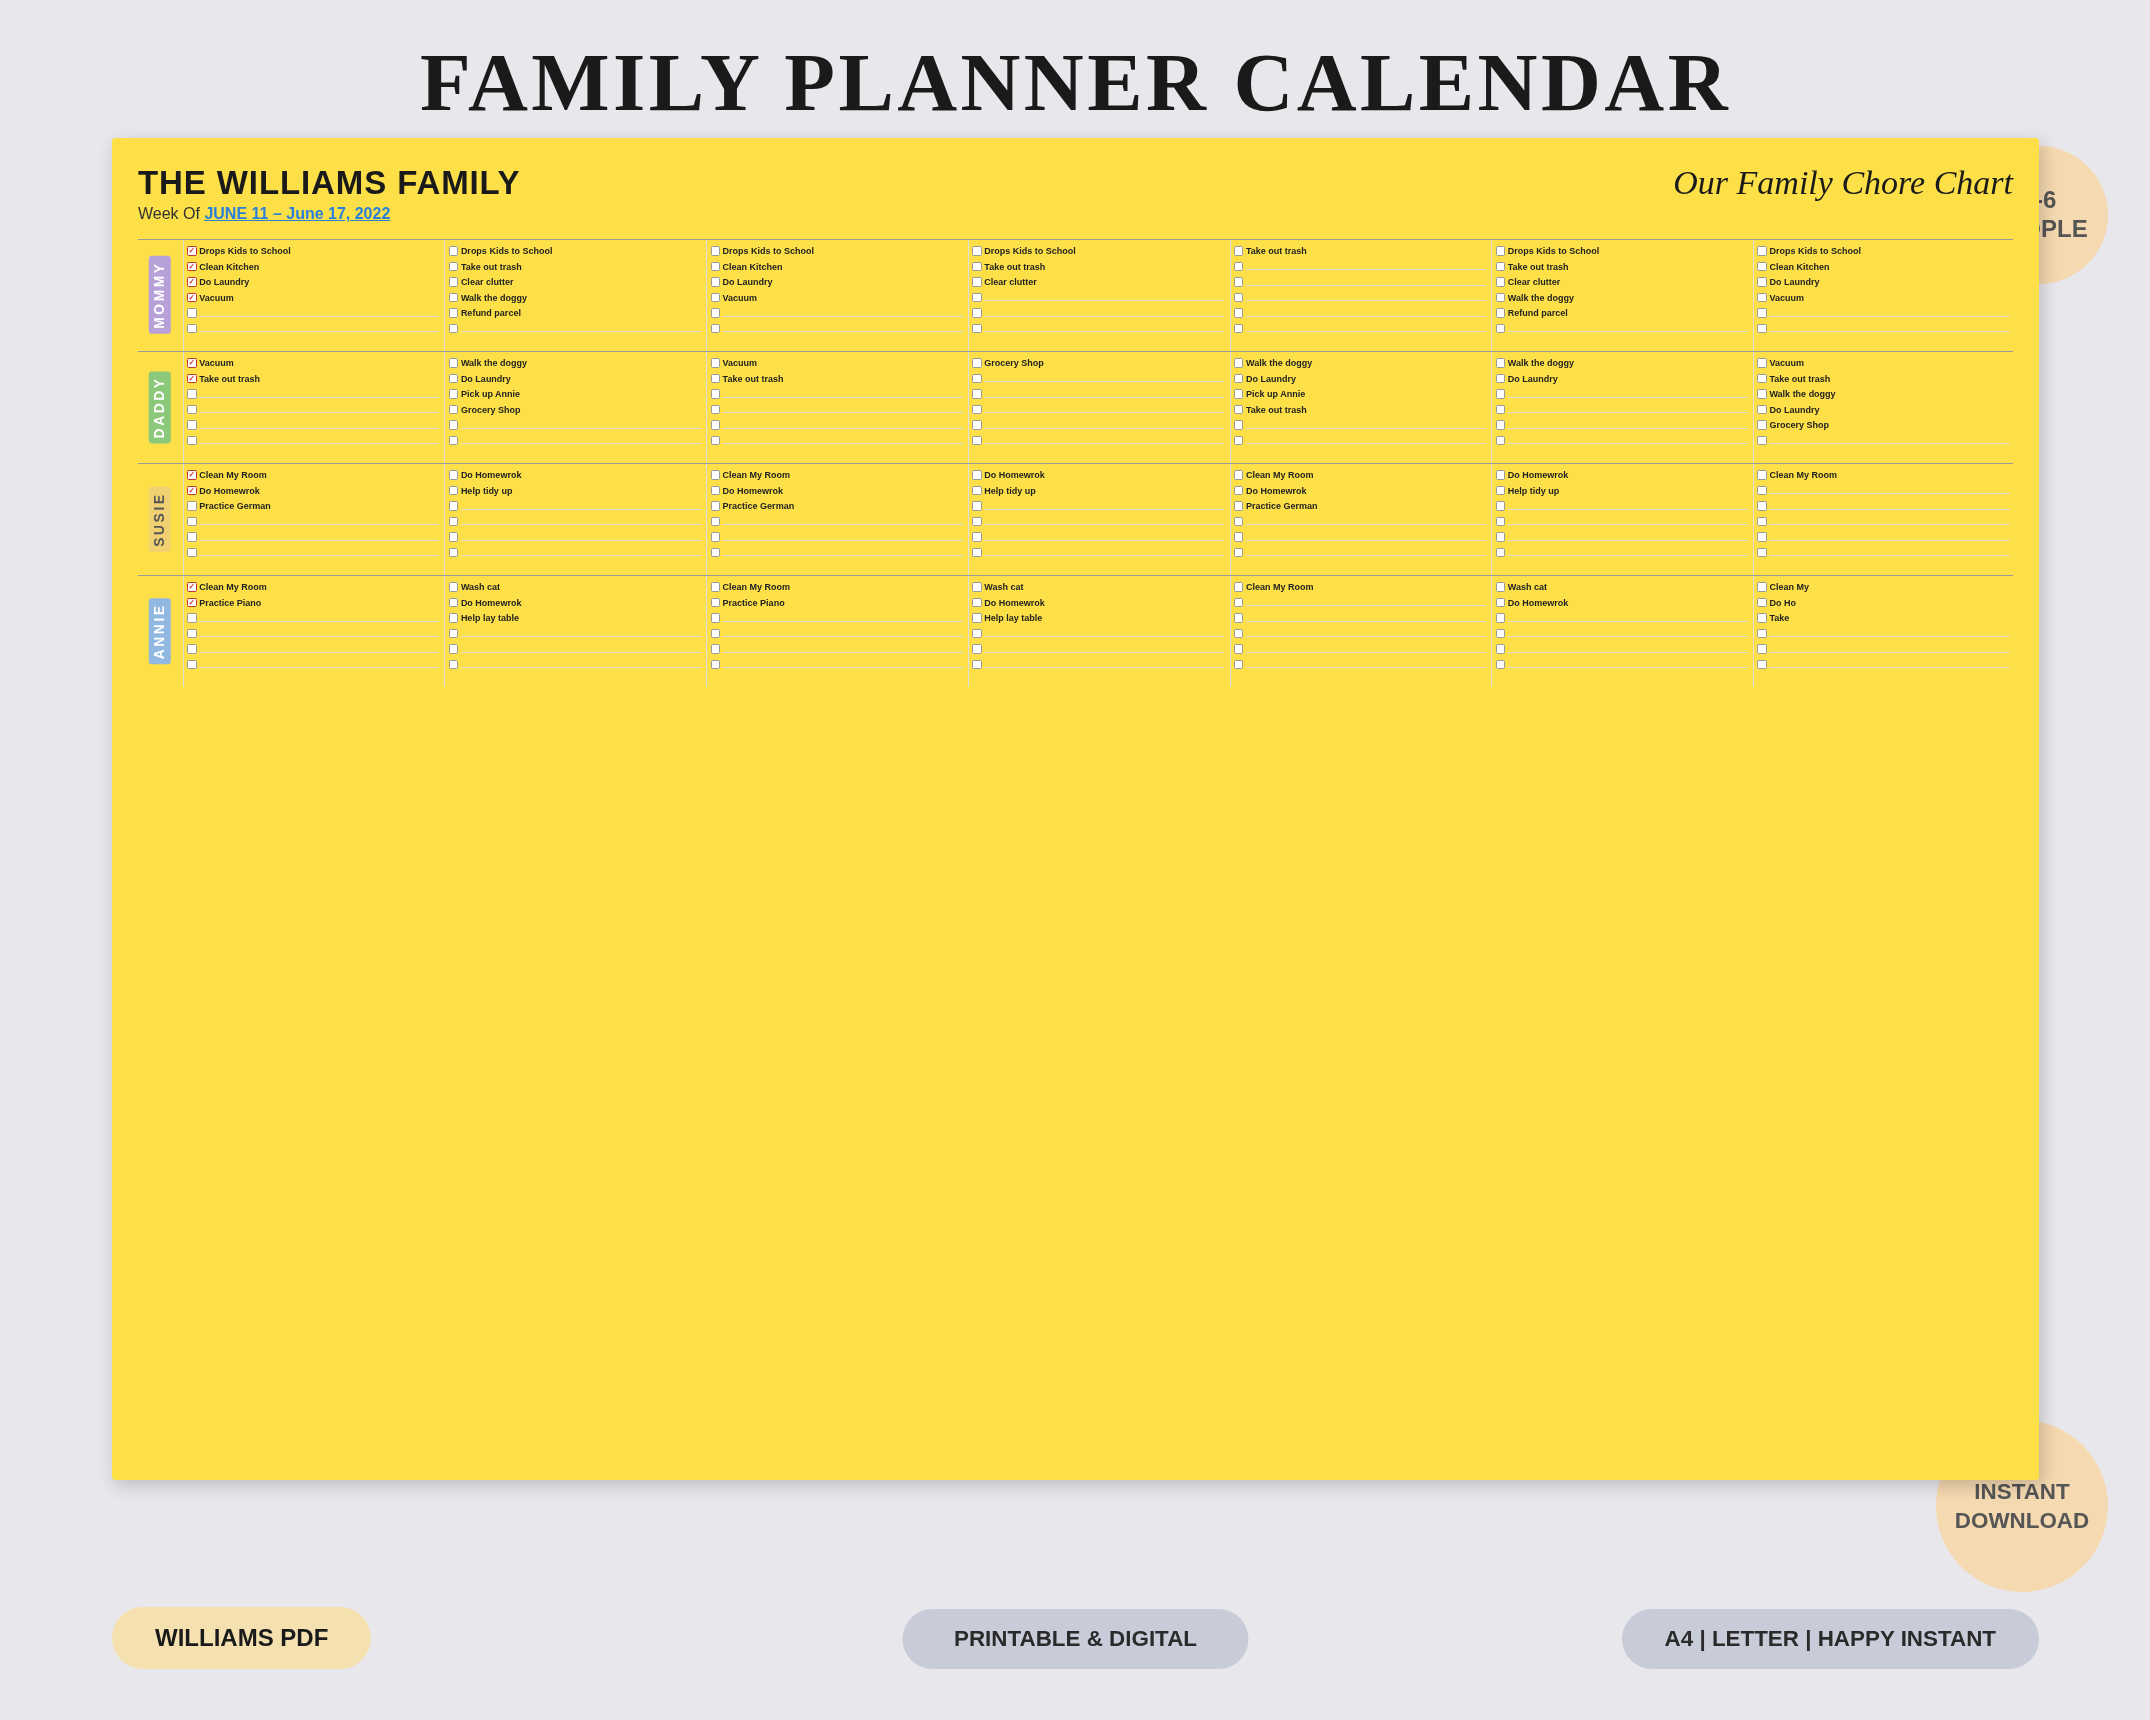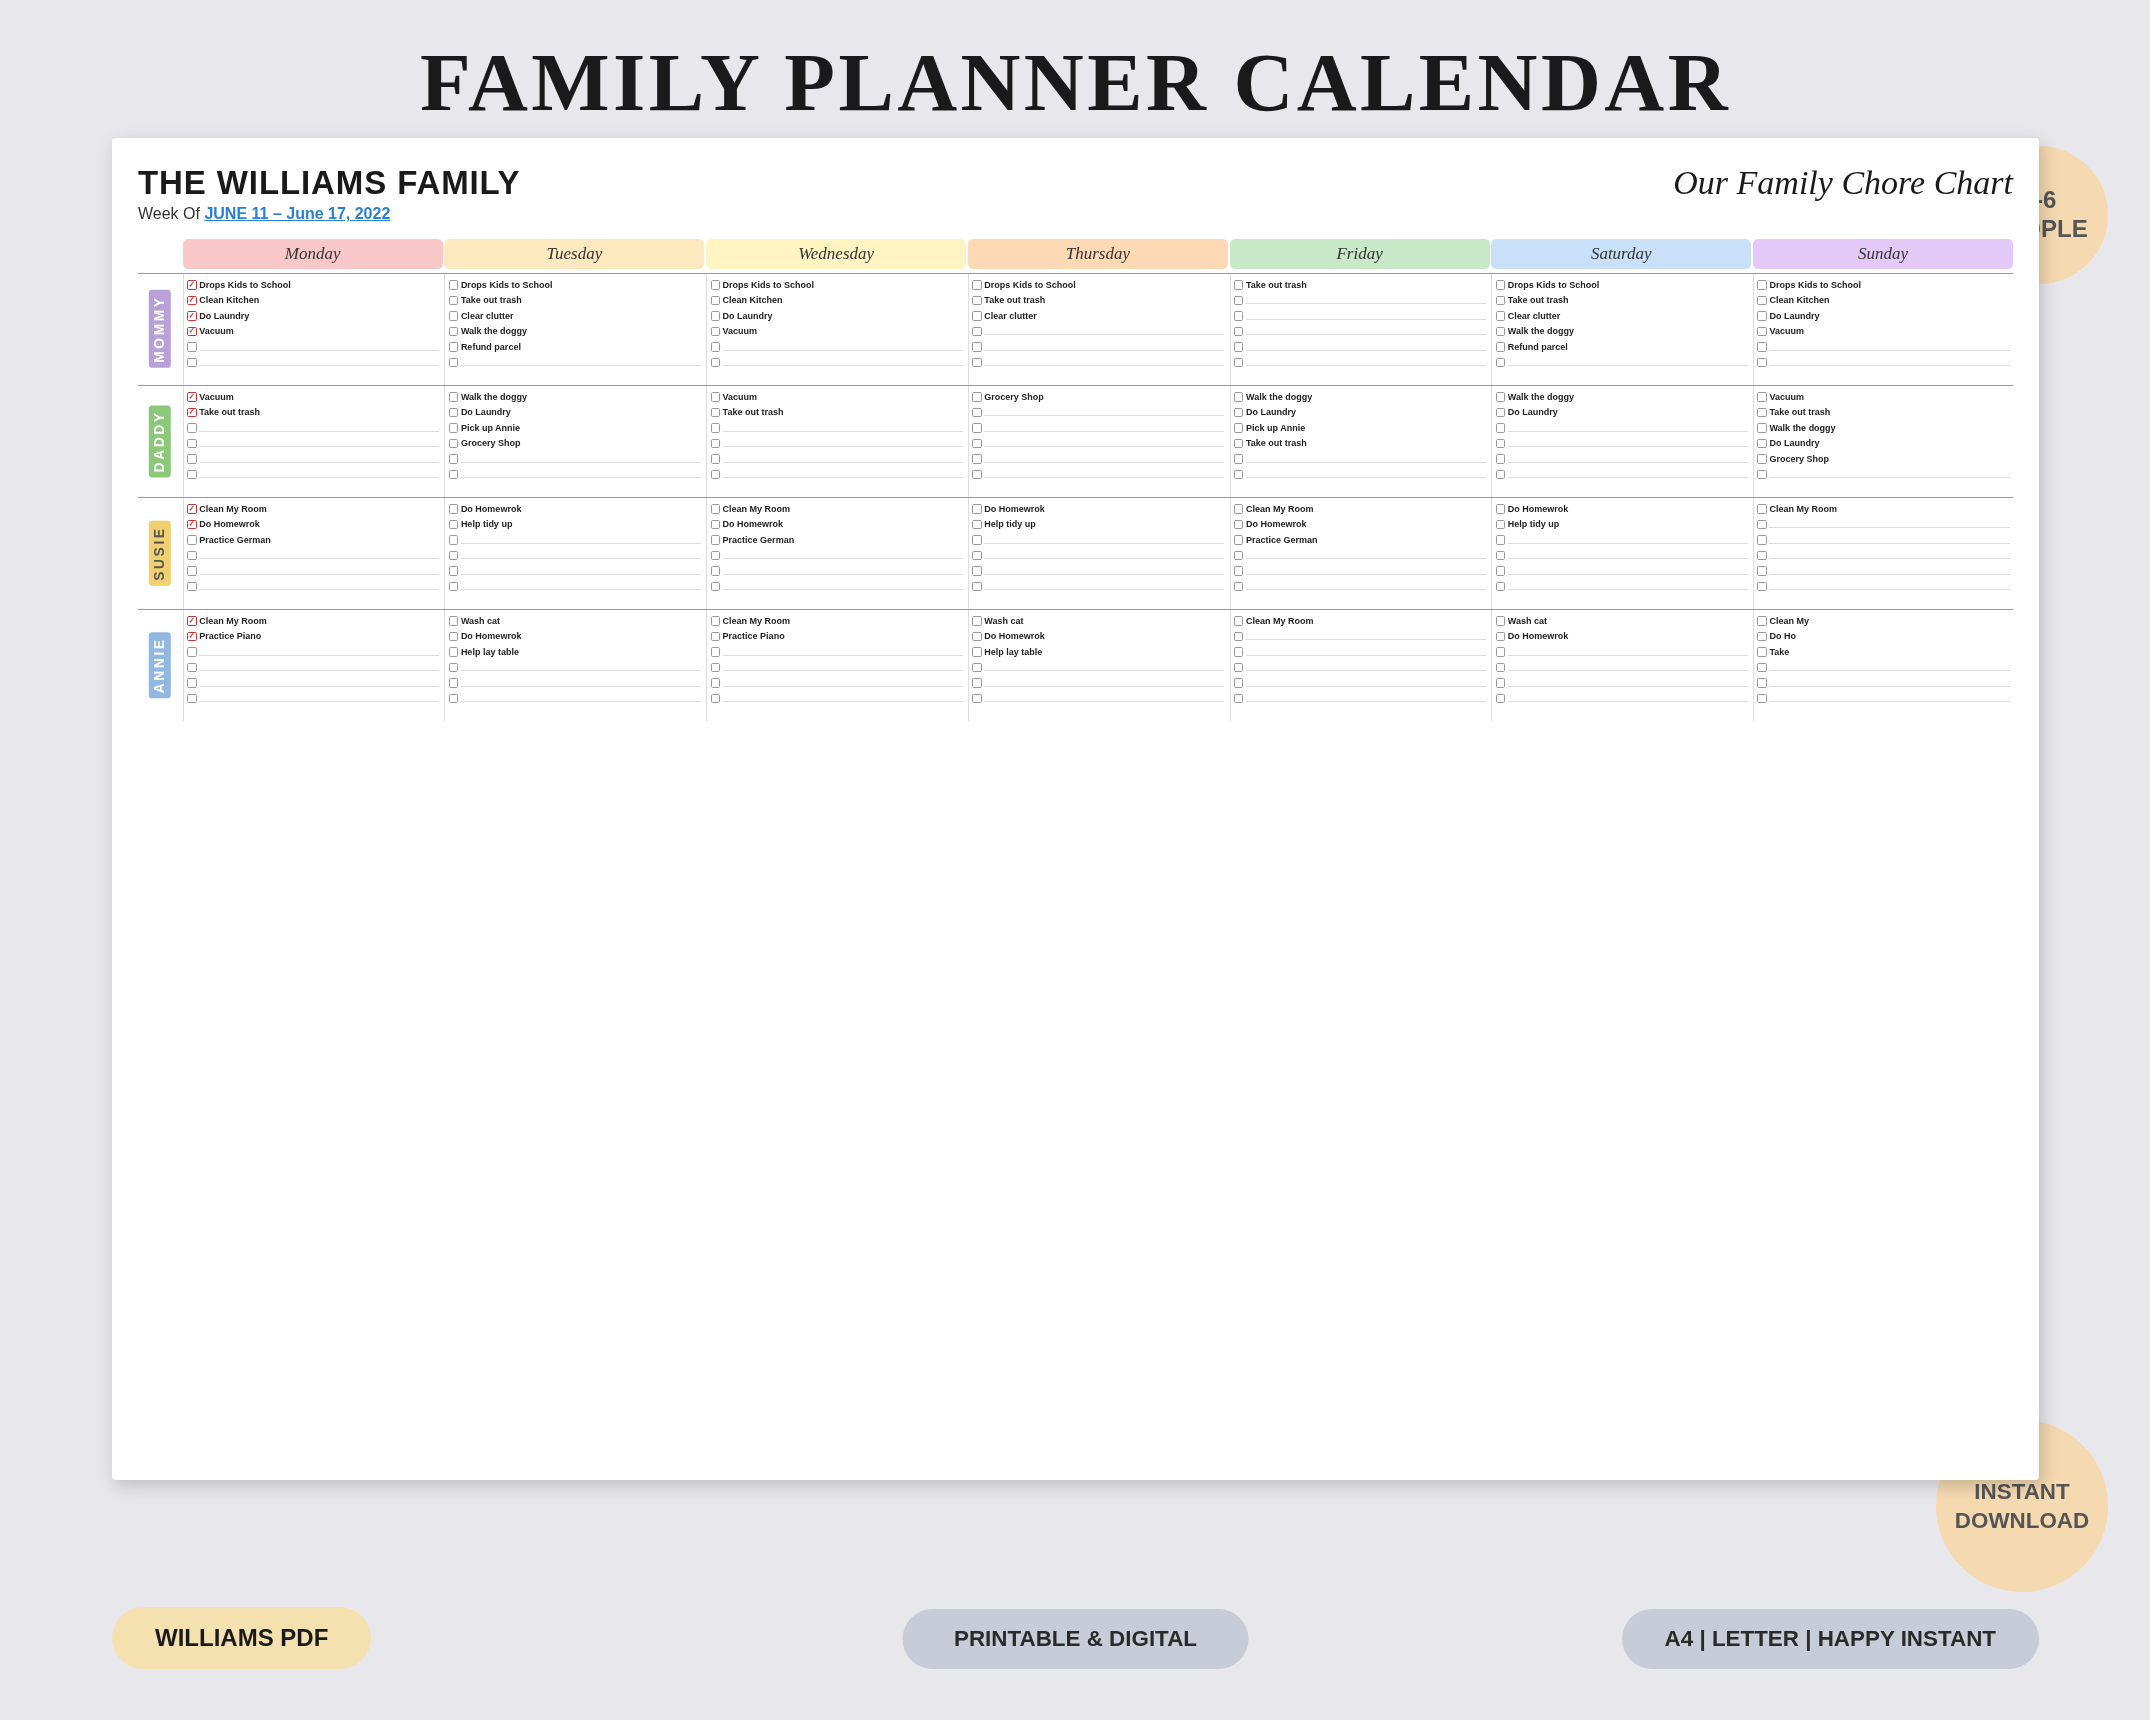--- a/index.html
+++ b/index.html
@@ -19,21 +19,21 @@
       font-weight: 900;
       font-family: 'Georgia', serif;
       letter-spacing: 3.4px;
       color: #1a1a1a;
       padding-top: 34px;
       text-transform: uppercase;
     }
 
     
     .card {
-      background: #ffffff;
+      background: #fde047;
       position: absolute;
       top: 138px;
       left: 112px;
       right: 112px;
       bottom: 241px;
       border-radius: 3.4px;
       box-shadow: 3.4px 5.2px 17px rgba(0,0,0,0.18);
       padding: 26px 26px 17px 26px;
       overflow: hidden;
     }
@@ -270,30 +270,20 @@
     <div>
       <div class="family-name">THE WILLIAMS FAMILY</div>
       <div class="week-of">
         <span>Week Of</span>
         <span class="week-date">JUNE 11 – June 17, 2022</span>
       </div>
     </div>
     <div class="chore-chart-title">Our Family Chore Chart</div>
   </div>
 
-  <div class="days-row">
-    <div></div>
-    <div class="day-cell day-monday">Monday</div>
-    <div class="day-cell day-tuesday">Tuesday</div>
-    <div class="day-cell day-wednesday">Wednesday</div>
-    <div class="day-cell day-thursday">Thursday</div>
-    <div class="day-cell day-friday">Friday</div>
-    <div class="day-cell day-saturday">Saturday</div>
-    <div class="day-cell day-sunday">Sunday</div>
-  </div>
 
   <div id="people-container">
       <div class="person-section">
         <div class="person-label-cell">
           <div class="person-label label-mommy">MOMMY</div>
         </div>
         <div class="day-tasks">
           <div class="task-item">
             <div class="checkbox checked"></div>
             <span>Drops Kids to School</span>

